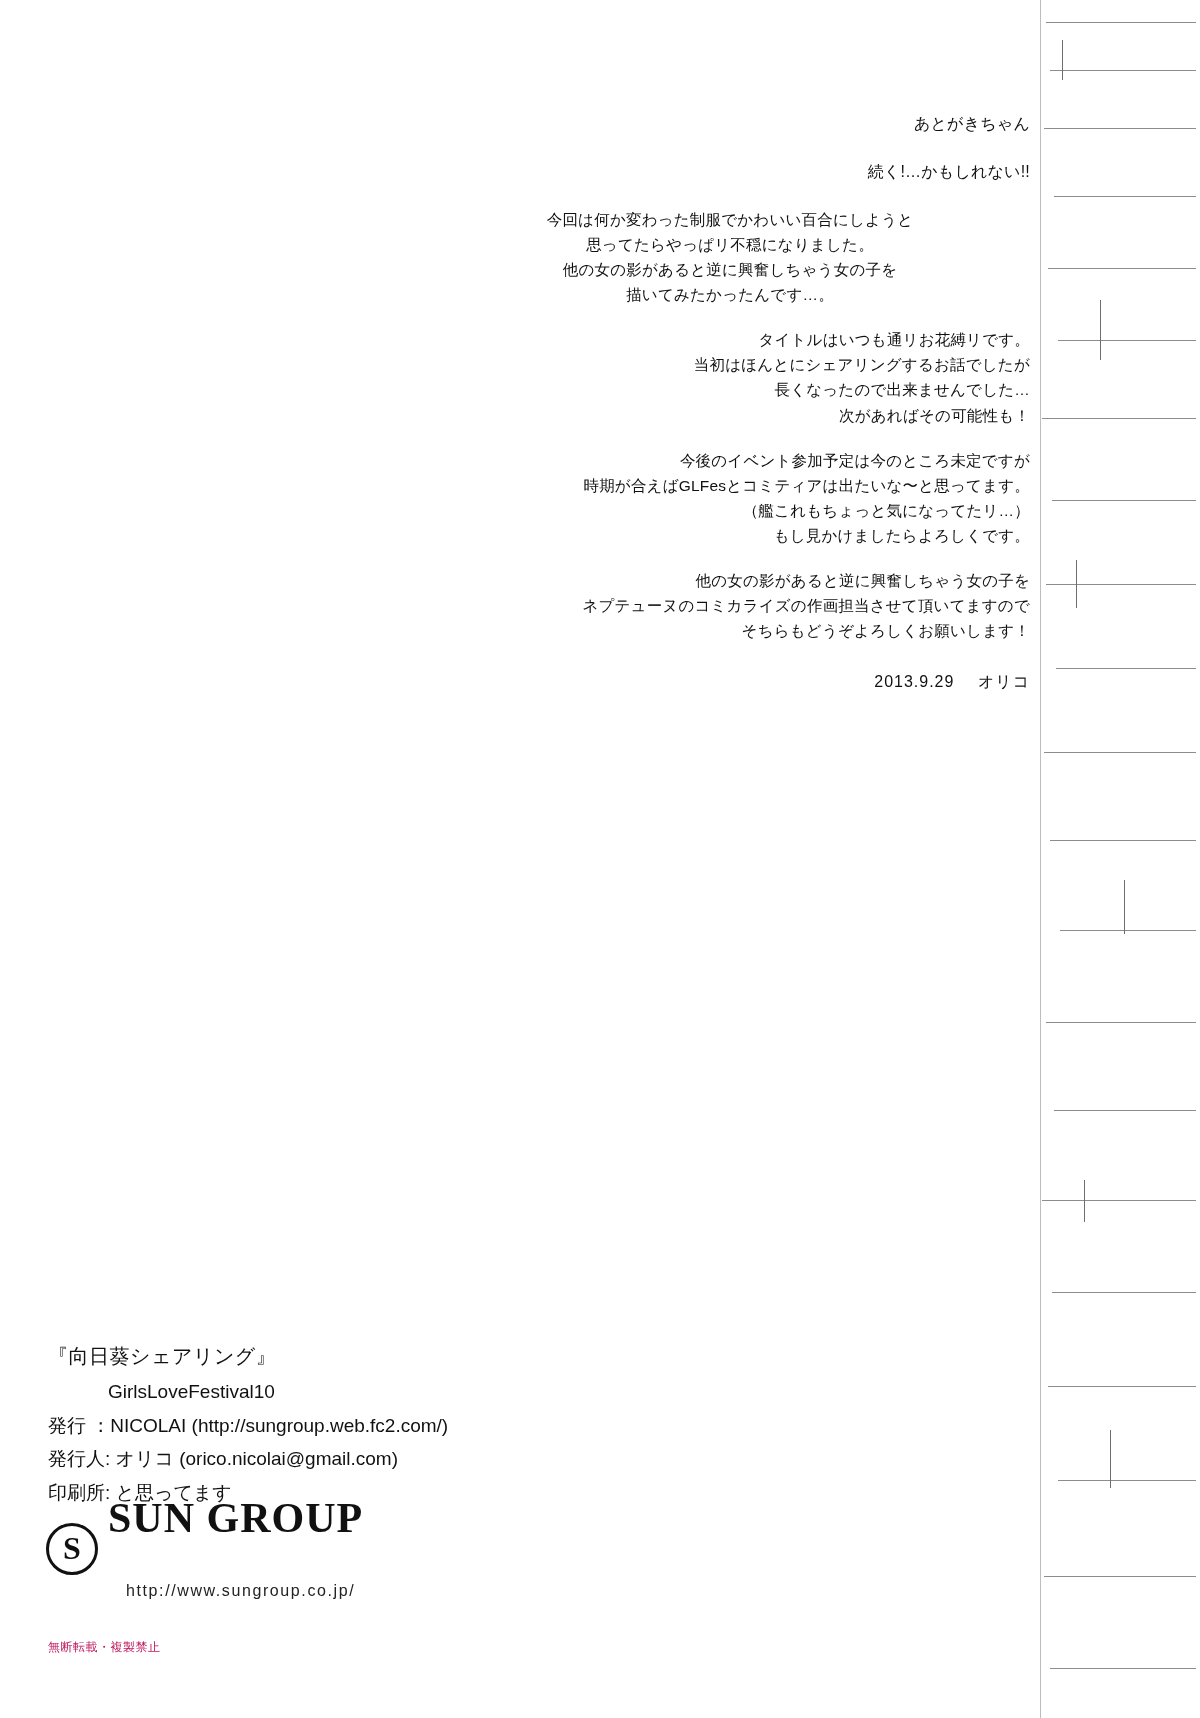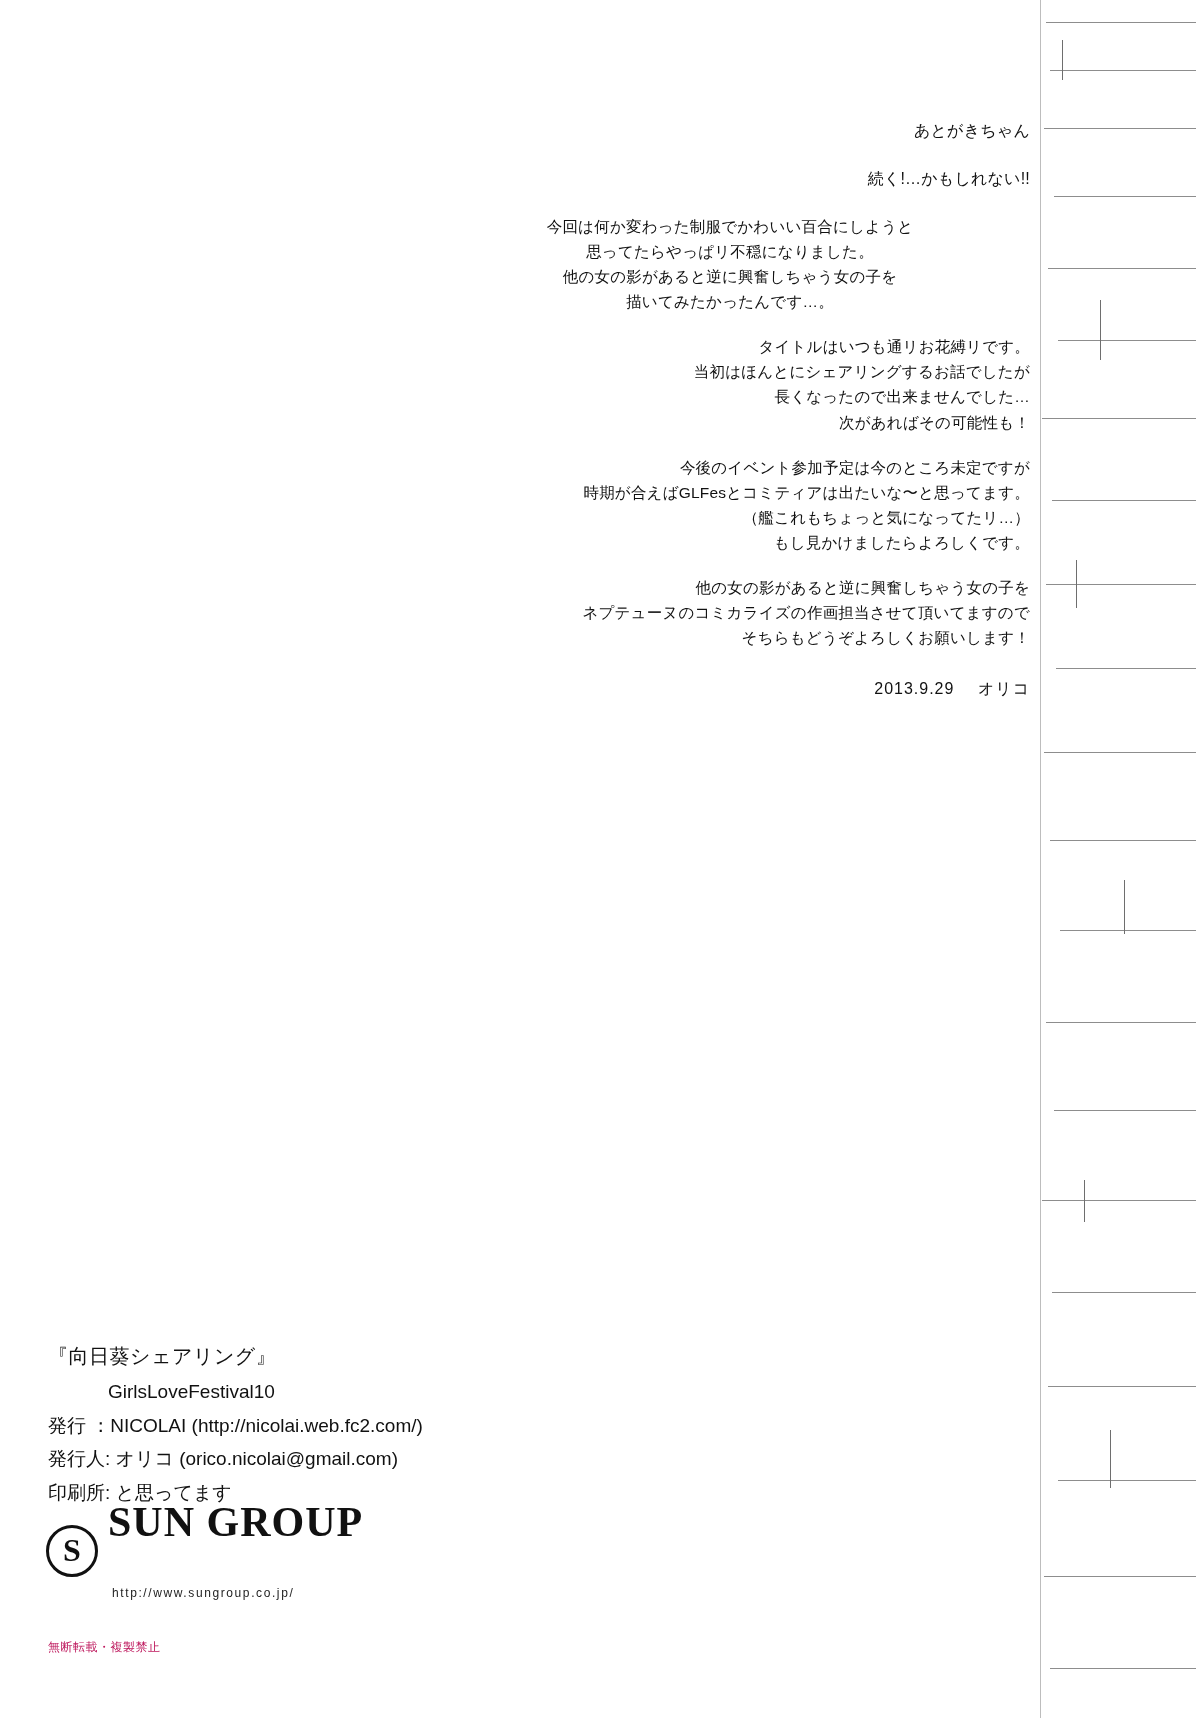--- a/index.html
+++ b/index.html
@@ -45,21 +45,21 @@
   .edge-tick {
     position: absolute;
     background: #6e6e6e;
     width: 1px;
   }
 
   
   .afterword {
     position: absolute;
     left: 430px;
-    top: 118px;
+    top: 111px;
     width: 600px;
     text-align: right;
     font-size: 15.5px;
     line-height: 1.62;
     color: #111111;
     letter-spacing: 0.2px;
   }
   .afterword .heading {
     margin-bottom: 22px;
     font-size: 16px;
@@ -145,25 +145,25 @@
   .logo-word {
     font-family: "Liberation Serif", serif;
     font-size: 42px;
     font-weight: bold;
     letter-spacing: 1px;
     line-height: 1;
     color: #111;
   }
   .logo-url {
     font-family: "Liberation Sans", sans-serif;
-    font-size: 12px;
+    font-size: 16px;
     letter-spacing: 1.6px;
     color: #222;
     margin-top: 3px;
-    margin-left: 4px;
+    margin-left: 18px;
   }
 
   .notice {
     position: absolute;
     left: 48px;
     bottom: 62px;
     font-size: 12px;
     letter-spacing: 0.5px;
     color: #be185d;
   }
@@ -193,21 +193,21 @@
 そちらもどうぞよろしくお願いします！</p>
     <div class="sig">
       <span class="sig-date">2013.9.29</span>
       <span class="sig-name">オリコ</span>
     </div>
   </div>
 
   <div class="colophon">
     <div class="title-line">『向日葵シェアリング』</div>
     <div class="indent">GirlsLoveFestival10</div>
-    <div>発行 ：NICOLAI (http://nicolai.web.fc2.com/)</div>
+    <div>発行 ：NICOLAI (http://sungroup.web.fc2.com/)</div>
     <div>発行人: オリコ (orico.nicolai@gmail.com)</div>
     <div>印刷所: と思ってます</div>
   </div>
 
   <div class="printer-logo">
     <div class="logo-mark"></div>
     <div class="logo-text">
       <div class="logo-word">SUN GROUP</div>
       <div class="logo-url">http://www.sungroup.co.jp/</div>
     </div>

